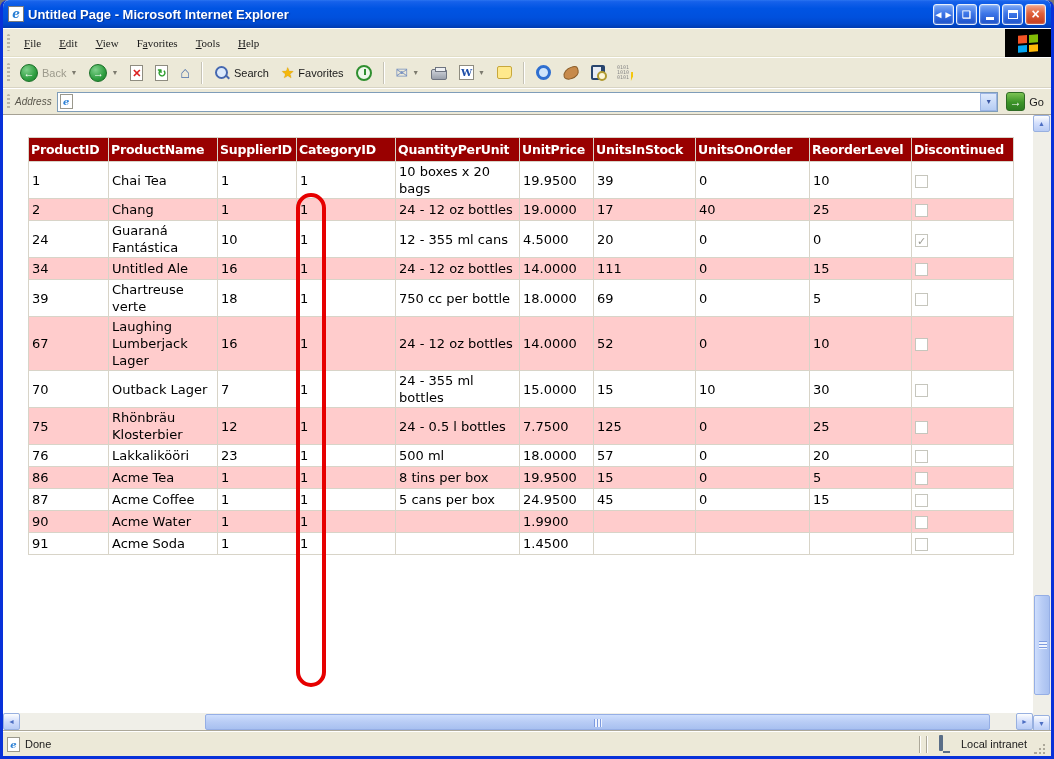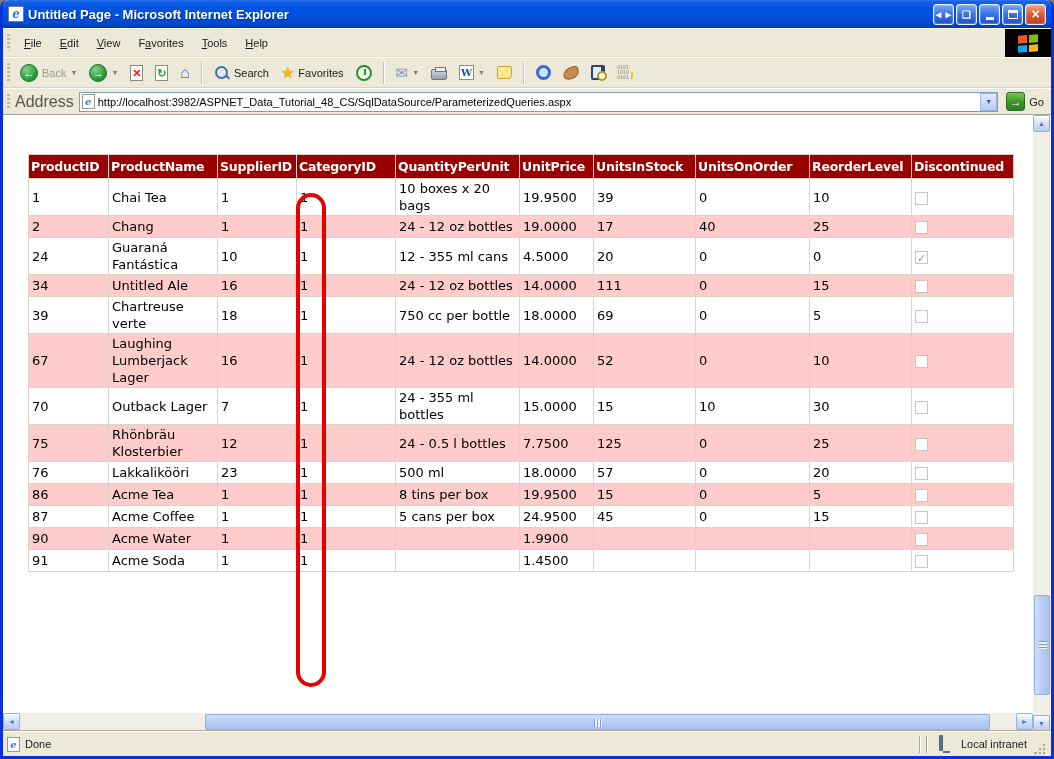--- a/index.html
+++ b/index.html
@@ -31,20 +31,21 @@
   }
   .win-btn.close{ background:linear-gradient(180deg,#f2a58a 0%,#e0603a 45%,#c13a1b 100%); font-size:14px; }
   .glyph-min{ width:8px;height:3px;background:#fff; margin-top:8px; }
   .glyph-max{ width:10px;height:9px;border:1px solid #fff;border-top:3px solid #fff; }
 
   
   .menubar{
     position:relative; height:29px; background:#ECE9D8; display:flex; align-items:center;
     border-top:1px solid #fff; padding-left:12px;
     border-bottom:1px solid #e2dfc8;
+    font-family:Liberation Serif, serif;
   }
   .grip{ position:absolute; left:4px; top:5px; bottom:5px; width:3px;
     background:repeating-linear-gradient(180deg,#b9b5a5 0 2px,transparent 2px 4px); border-radius:2px;}
   .menu-item{ font-size:11px; color:#1a1a1a; padding:4px 9px; cursor:default; }
   .menu-item .accel{ text-decoration:underline; }
   .win-logo{
     position:absolute; right:0; top:0; width:46px; height:28px; background:#000;
     display:flex; align-items:center; justify-content:center;
   }
   .flag{ width:20px;height:17px; display:grid; grid-template-columns:1fr 1fr; grid-template-rows:1fr 1fr; gap:2px; transform:skewY(-4deg);}
@@ -91,39 +92,39 @@
   .icon-book::after{ content:""; position:absolute; right:-2px; bottom:-1px; width:6px;height:6px; border:2px solid #b09a30; border-radius:50%; background:#fdf6d8;}
   .icon-binary{ width:16px;height:16px; font:5px "DejaVu Sans Mono",monospace; color:#888; line-height:5px; overflow:hidden; position:relative;}
   .icon-binary::after{ content:""; position:absolute; right:0; bottom:0; width:0; height:0;
     border-left:4px solid transparent; border-top:9px solid #f4c60a; transform:skewX(-25deg);}
 
   
   .addressbar{
     position:relative; height:26px; background:#ECE9D8; display:flex; align-items:center;
     border-top:1px solid #fff; padding:0 4px 0 12px; gap:5px;
   }
-  .addr-label{ font-size:16px; color:#58554a; }
+  .addr-label{ font-size:10px; color:#58554a;font-style:italic; }
   .addr-input{ flex:1; height:20px; background:#fff; border:1px solid #7f9db9; display:flex; align-items:center; padding-left:2px; gap:3px;}
   .addr-icon{ width:13px;height:15px;background:#fff;border:1px solid #9a988c; color:#2a7fd4;
     font:italic bold 10px "DejaVu Serif",serif; display:flex;align-items:center;justify-content:center; }
   .addr-url{ font-size:11px; color:#000; white-space:nowrap; overflow:hidden; flex:1;}
   .addr-drop{ width:17px; height:18px; margin-left:auto; display:flex;align-items:center;justify-content:center;
     background:linear-gradient(180deg,#dfeafc,#b5ccf3); border:1px solid #9bb4e4; color:#3a57a5; font-size:7px;}
   .go-btn{ display:flex; align-items:center; gap:4px; font-size:11px; color:#1a1a1a; padding:1px 3px;}
   .go-icon{ width:19px;height:19px;border-radius:3px; border:1px solid #2e6b24;
     background:linear-gradient(180deg,#7cc353,#3c9428 55%,#2e7d24); color:#fff; font-weight:bold;
     display:flex;align-items:center;justify-content:center; font-size:12px;}
 
   
   .viewport{ position:relative; height:617px; background:#fff; border-top:1px solid #a5a194; }
   .page{ position:absolute; left:0; top:0; width:1030px; height:599px; overflow:hidden;
     padding:18px 0 0 25px; font-family:"DejaVu Sans",sans-serif; }
   .page-heading{ font-size:16px; font-weight:bold; color:#000; }
 
-  table.grid{ border-collapse:collapse; table-layout:fixed; width:985px; margin-top:21px;
+  table.grid{ border-collapse:collapse; table-layout:fixed; width:985px; margin-top:4px;
     font-size:13px; line-height:17px; }
   table.grid col.c1{width:80px} table.grid col.c2{width:109px} table.grid col.c3{width:79px}
   table.grid col.c4{width:99px} table.grid col.c5{width:124px} table.grid col.c6{width:74px}
   table.grid col.c7{width:102px} table.grid col.c8{width:114px} table.grid col.c9{width:102px}
   table.grid col.c10{width:102px}
   table.grid th{
     background:var(--header-bg,#990000); color:var(--header-fg,#fff);
     font-weight:bold; font-size:12.5px; letter-spacing:-0.2px; text-align:left;
     padding:3px 2px; border:1px solid #d8d4c8; white-space:nowrap; overflow:hidden;
   }
@@ -278,21 +279,20 @@
     <span class="tb-btn">
       <span class="icon-binary">0101<br>1010<br>0101</span>
     </span>
   </div>
 
   <div class="addressbar">
     <span class="grip"></span>
     <span class="addr-label">Address</span>
     <span class="addr-input">
       <span class="addr-icon">e</span>
-      <span class="addr-url">http://localhost:3982/ASPNET_Data_Tutorial_48_CS/SqlDataSource/ParameterizedQueries.aspx</span>
       <span class="addr-drop">▼</span>
     </span>
     <span class="go-btn">
       <span class="go-icon">→</span>
       <span>Go</span>
     </span>
   </div>
 
   <div class="viewport">
     <div class="page">

